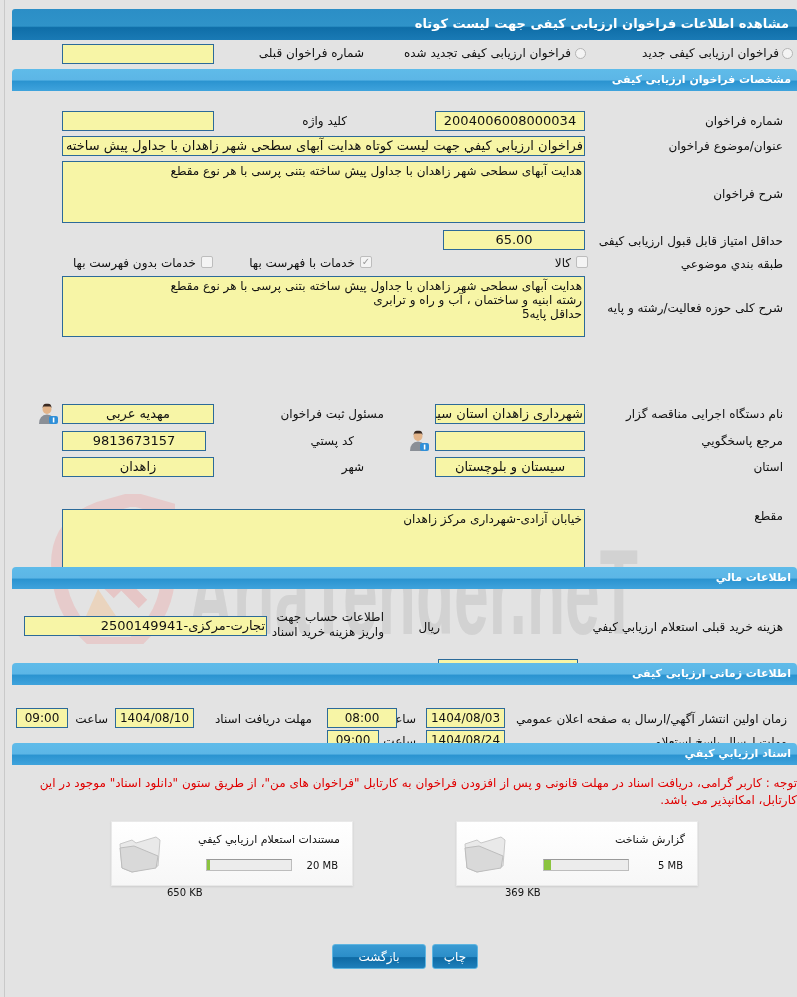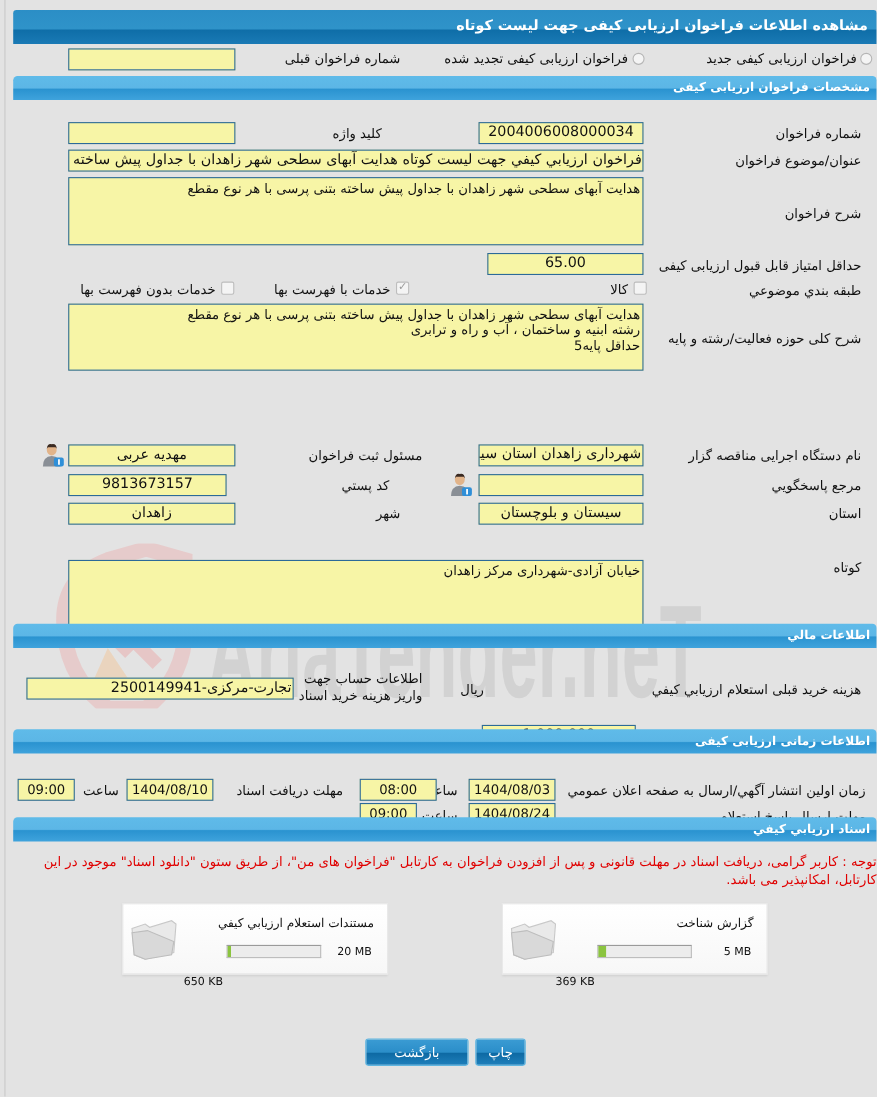--- a/index.html
+++ b/index.html
@@ -135,21 +135,21 @@
   </svg>
   <div class="lbl" style="right:443px; top:428px;">کد پستي</div>
   <div class="fld" style="left:50px; top:425px; width:144px;">9813673157</div>
 
   <div class="lbl" style="right:14px; top:454px;">استان</div>
   <div class="fld" style="left:423px; top:451px; width:150px;">سیستان و بلوچستان</div>
   <div class="lbl" style="right:433px; top:454px;">شهر</div>
   <div class="fld" style="left:50px; top:451px; width:152px;">زاهدان</div>
 
   <div class="area" style="left:50px; top:483px; width:523px; height:61px;margin-top:20px;">خیابان آزادی-شهرداری مرکز زاهدان</div>
-  <div class="lbl" style="right:14px; top:503px;">کوتاه</div>
+  <div class="lbl" style="right:14px; top:503px;">مقطع</div>
 
   <div class="sec" style="top:561px;">اطلاعات مالي</div>
 
   <div class="lbl" style="right:14px; top:614px;">هزینه خرید قبلی استعلام ارزيابي کيفي</div>
   <div class="fld" style="left:426px; top:610px; width:140px;margin-top:43px;">1,000,000</div>
   <div class="lbl" style="right:357px; top:614px;">ريال</div>
   <div class="lbl" style="right:413px; top:604px; line-height:15px;">
     <div>اطلاعات حساب جهت</div>
     <div>واریز هزینه خرید اسناد</div>
   </div>

